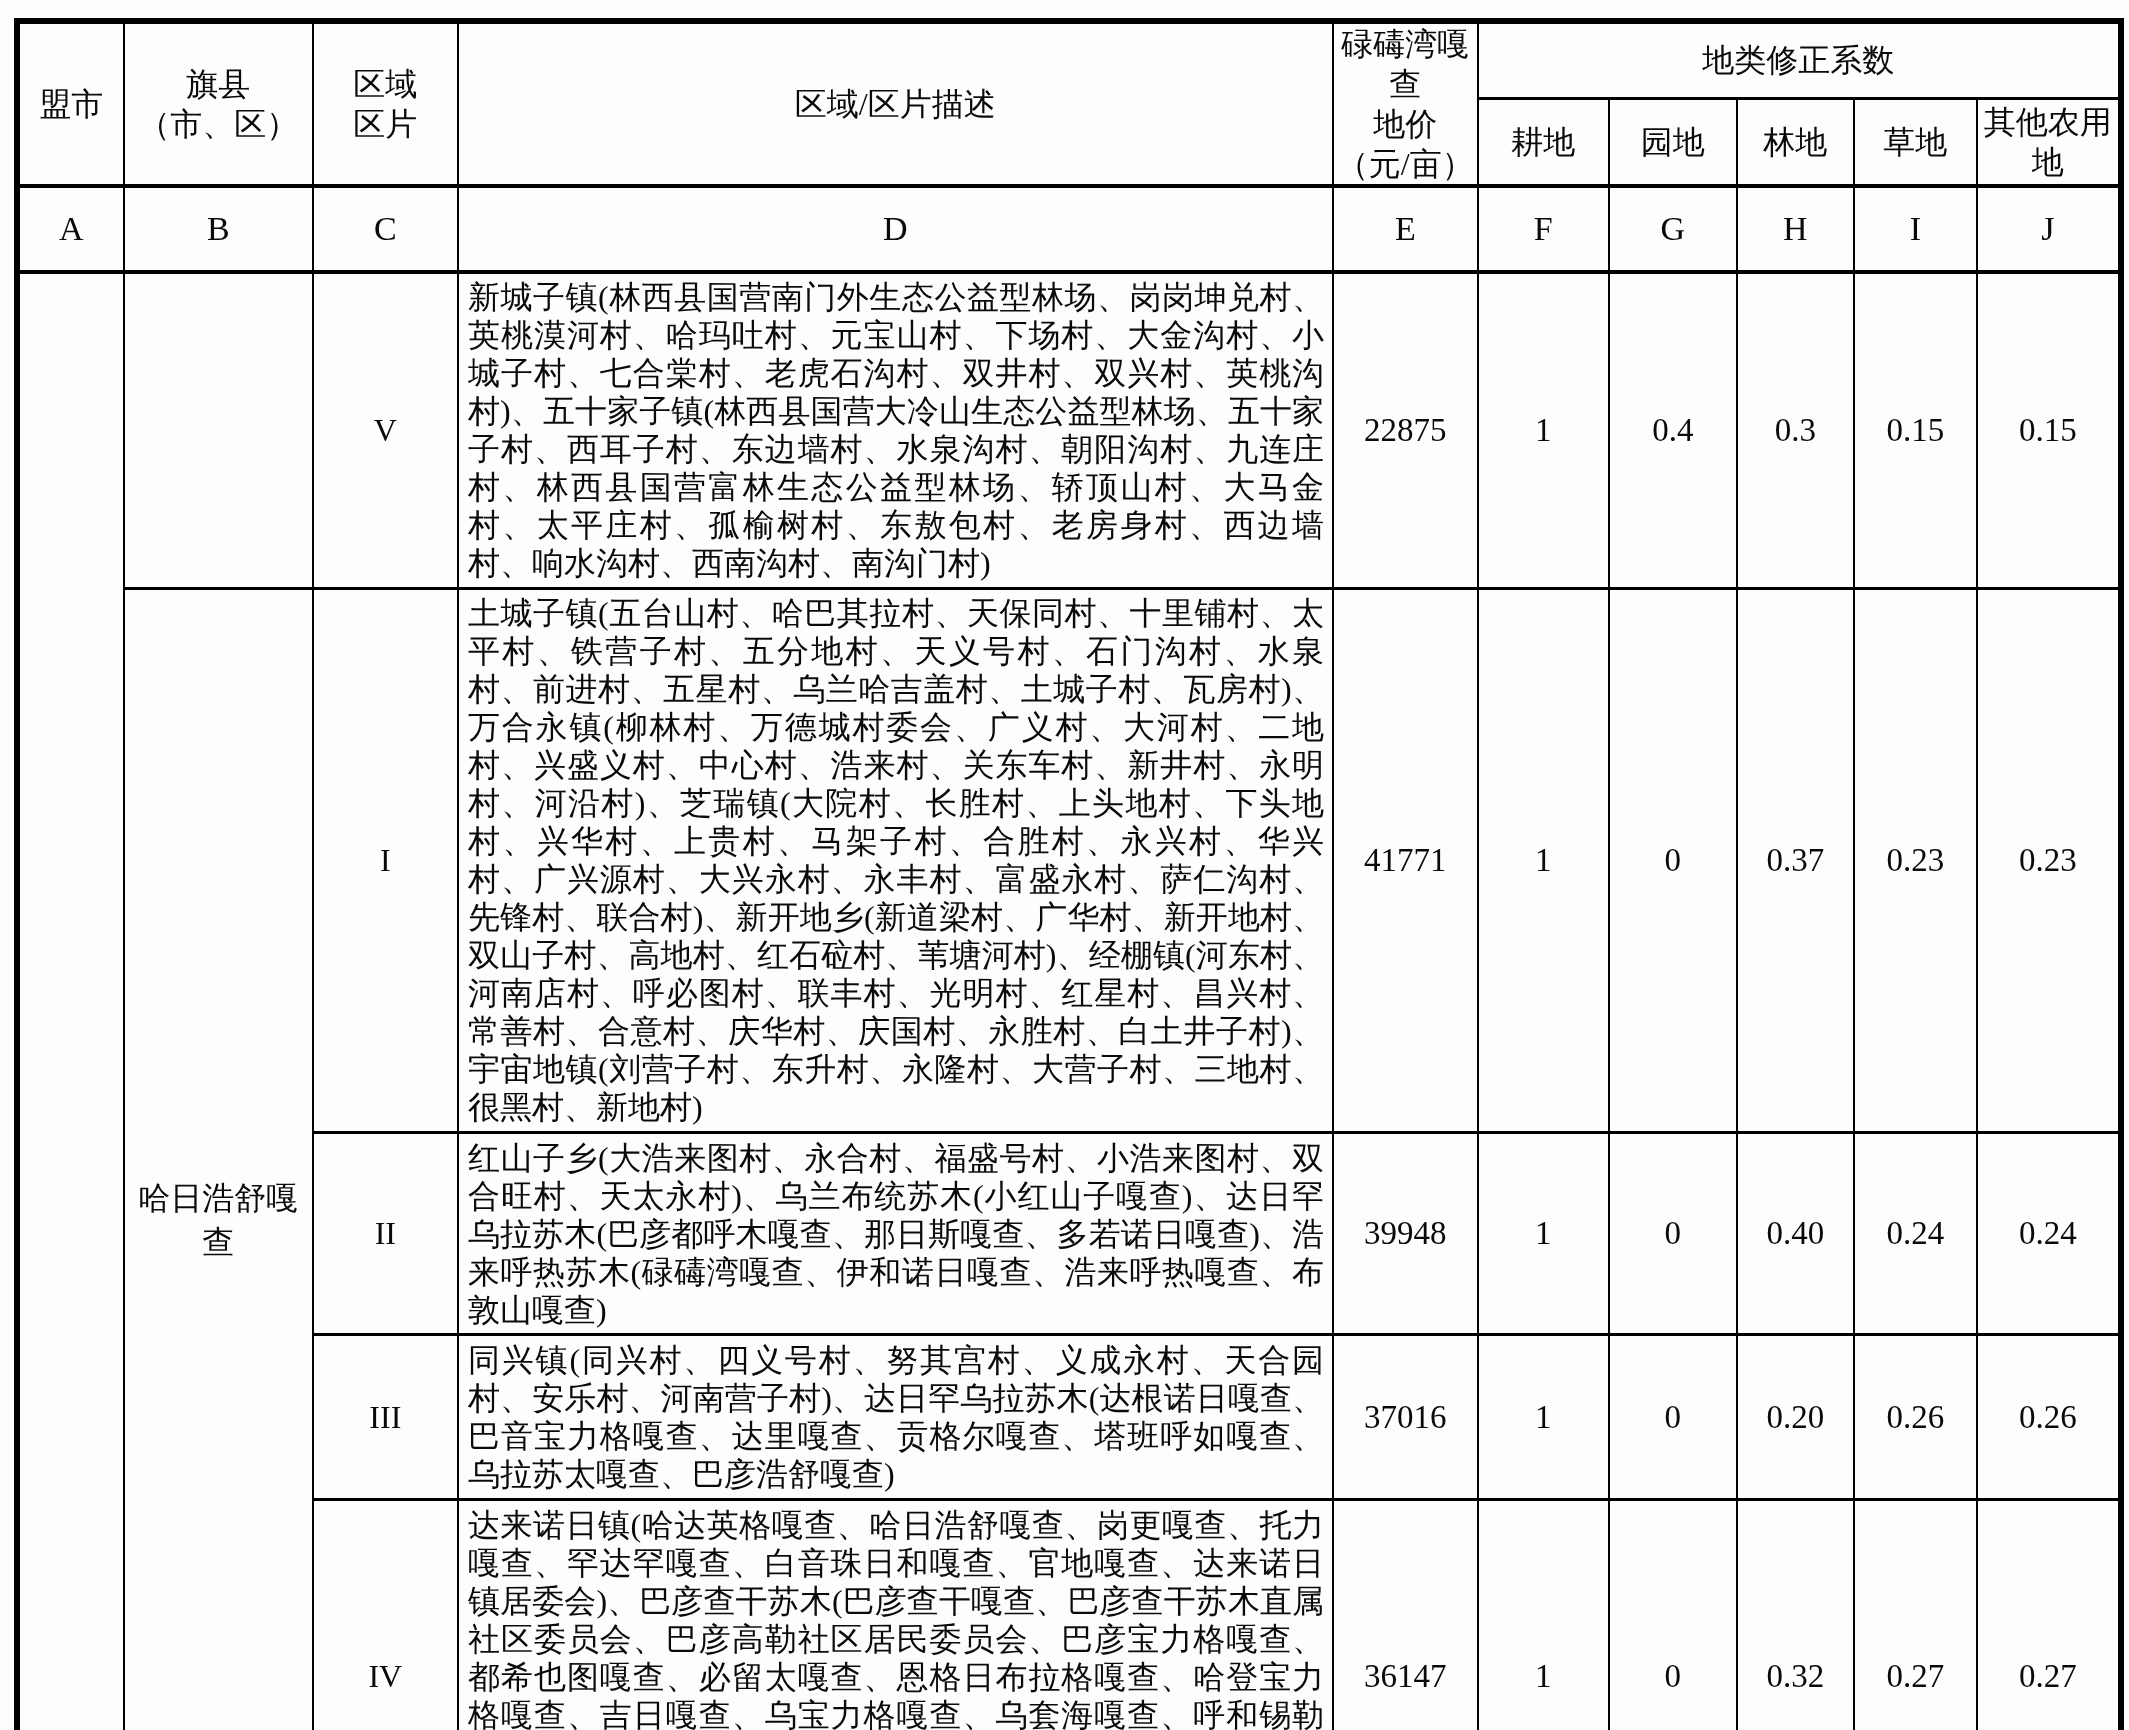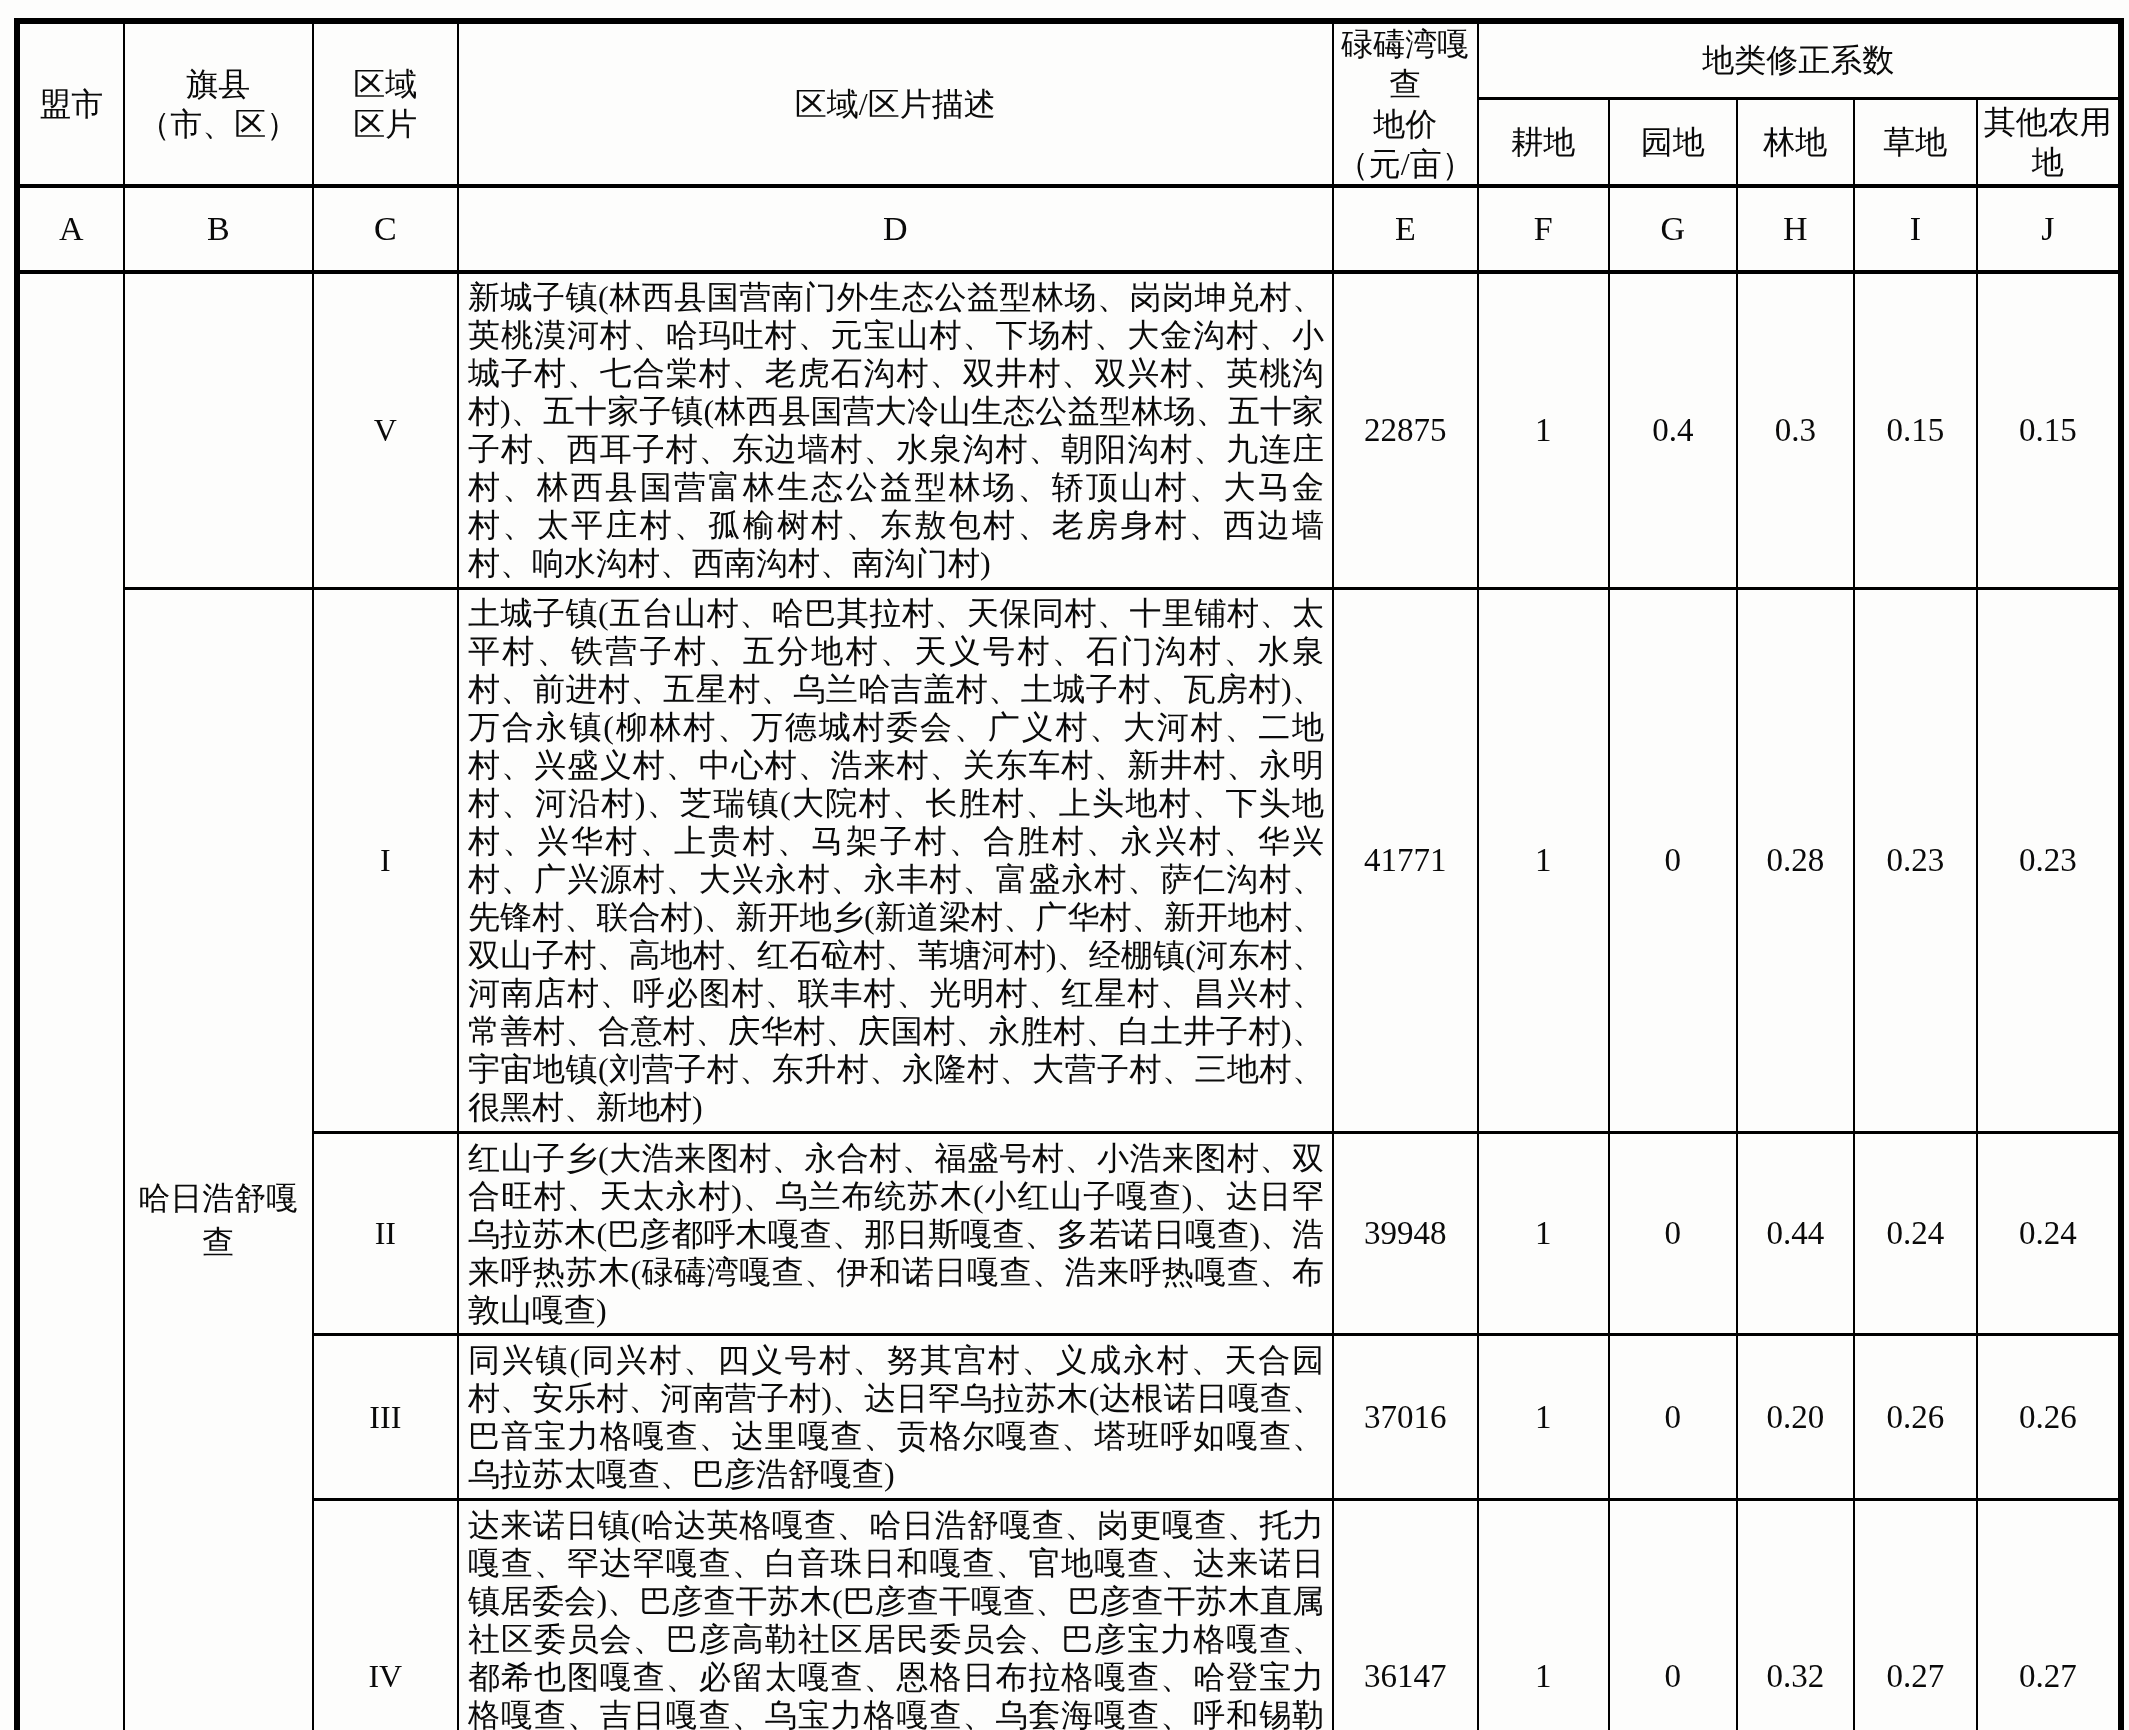--- a/index.html
+++ b/index.html
@@ -146,32 +146,32 @@
       <td class="cell-num">0.15</td>
     </tr>
 
     <tr class="r1">
       <td class="cell-banner" rowspan="4">哈日浩舒嘎查</td>
       <td class="cell-zone">I</td>
       <td class="cell-desc">土城子镇(五台山村、哈巴其拉村、天保同村、十里铺村、太平村、铁营子村、五分地村、天义号村、石门沟村、水泉村、前进村、五星村、乌兰哈吉盖村、土城子村、瓦房村)、万合永镇(柳林村、万德城村委会、广义村、大河村、二地村、兴盛义村、中心村、浩来村、关东车村、新井村、永明村、河沿村)、芝瑞镇(大院村、长胜村、上头地村、下头地村、兴华村、上贵村、马架子村、合胜村、永兴村、华兴村、广兴源村、大兴永村、永丰村、富盛永村、萨仁沟村、先锋村、联合村)、新开地乡(新道梁村、广华村、新开地村、双山子村、高地村、红石砬村、苇塘河村)、经棚镇(河东村、河南店村、呼必图村、联丰村、光明村、红星村、昌兴村、常善村、合意村、庆华村、庆国村、永胜村、白土井子村)、宇宙地镇(刘营子村、东升村、永隆村、大营子村、三地村、很黑村、新地村)</td>
       <td class="cell-num">41771</td>
       <td class="cell-num">1</td>
       <td class="cell-num">0</td>
-      <td class="cell-num">0.28</td>
+      <td class="cell-num">0.37</td>
       <td class="cell-num">0.23</td>
       <td class="cell-num">0.23</td>
     </tr>
 
     <tr class="r2">
       <td class="cell-zone">II</td>
       <td class="cell-desc">红山子乡(大浩来图村、永合村、福盛号村、小浩来图村、双合旺村、天太永村)、乌兰布统苏木(小红山子嘎查)、达日罕乌拉苏木(巴彦都呼木嘎查、那日斯嘎查、多若诺日嘎查)、浩来呼热苏木(碌碡湾嘎查、伊和诺日嘎查、浩来呼热嘎查、布敦山嘎查)</td>
       <td class="cell-num">39948</td>
       <td class="cell-num">1</td>
       <td class="cell-num">0</td>
-      <td class="cell-num">0.44</td>
+      <td class="cell-num">0.40</td>
       <td class="cell-num">0.24</td>
       <td class="cell-num">0.24</td>
     </tr>
 
     <tr class="r3">
       <td class="cell-zone">III</td>
       <td class="cell-desc">同兴镇(同兴村、四义号村、努其宫村、义成永村、天合园村、安乐村、河南营子村)、达日罕乌拉苏木(达根诺日嘎查、巴音宝力格嘎查、达里嘎查、贡格尔嘎查、塔班呼如嘎查、乌拉苏太嘎查、巴彦浩舒嘎查)</td>
       <td class="cell-num">37016</td>
       <td class="cell-num">1</td>
       <td class="cell-num">0</td>

